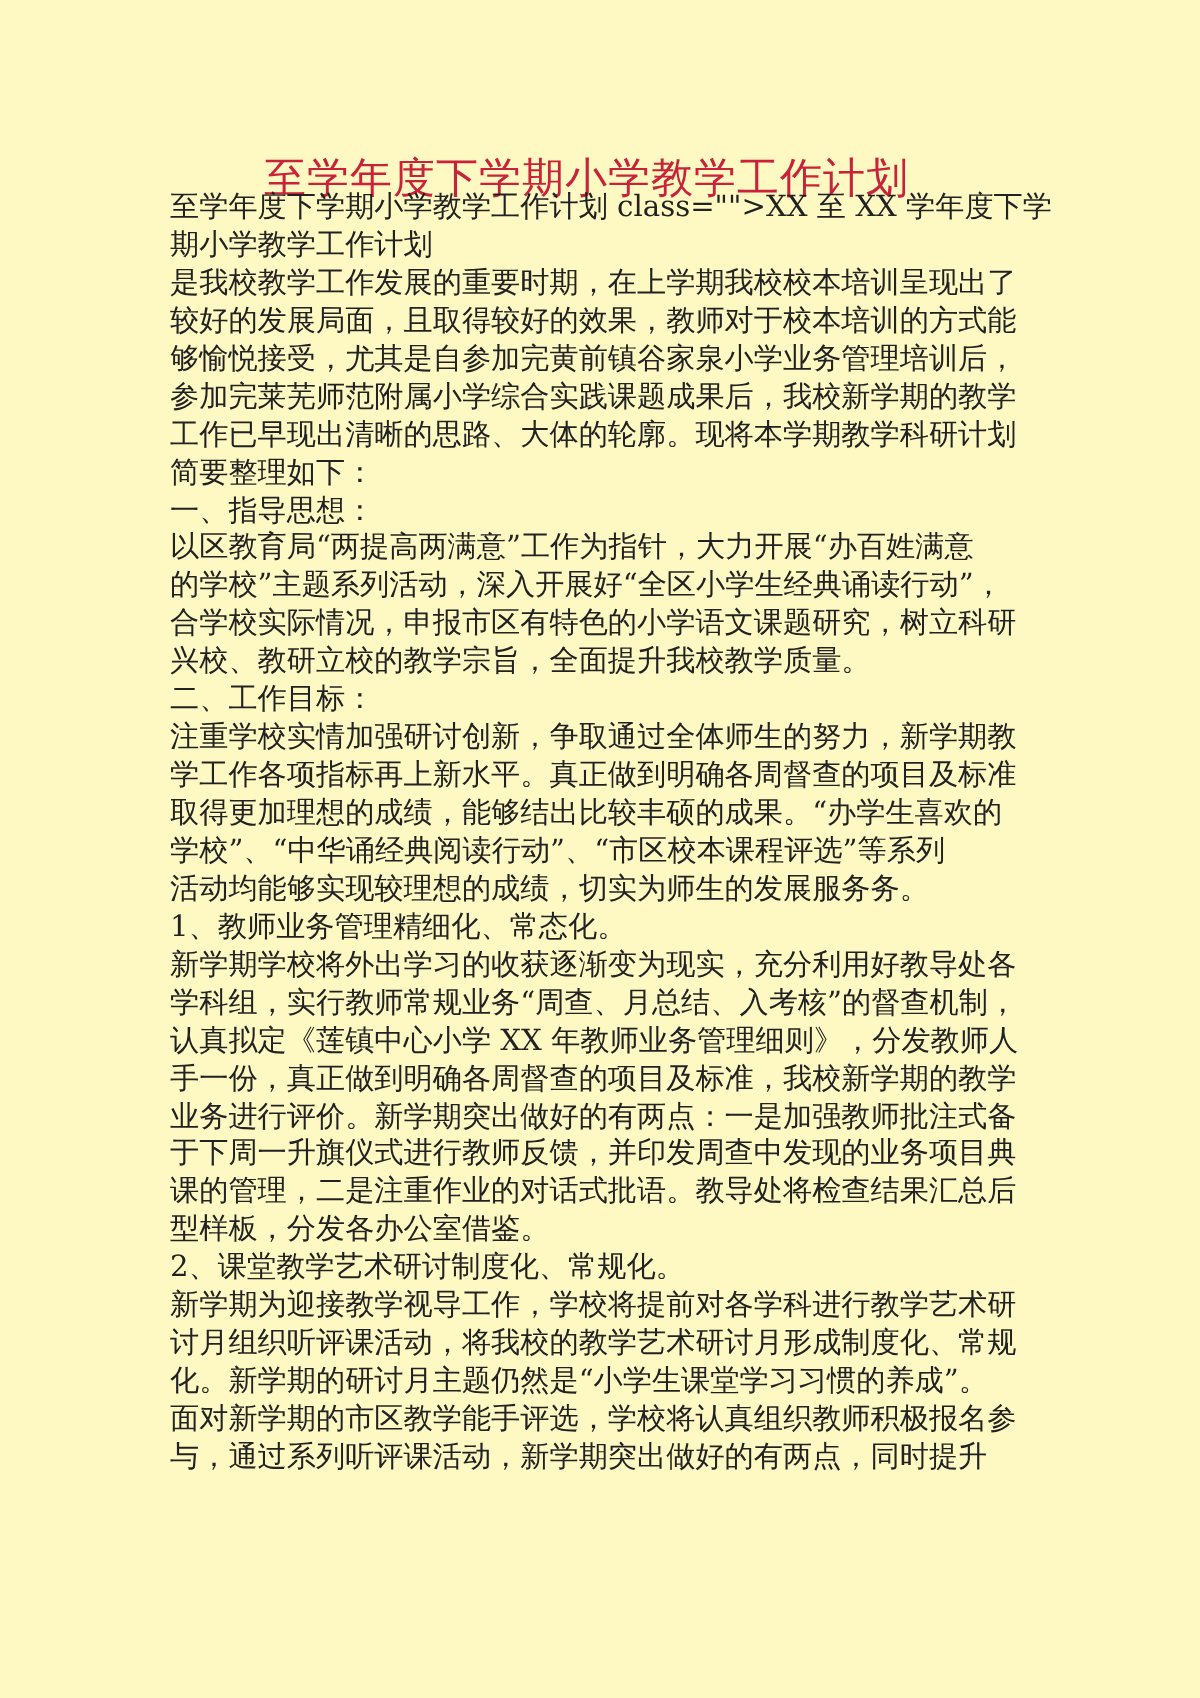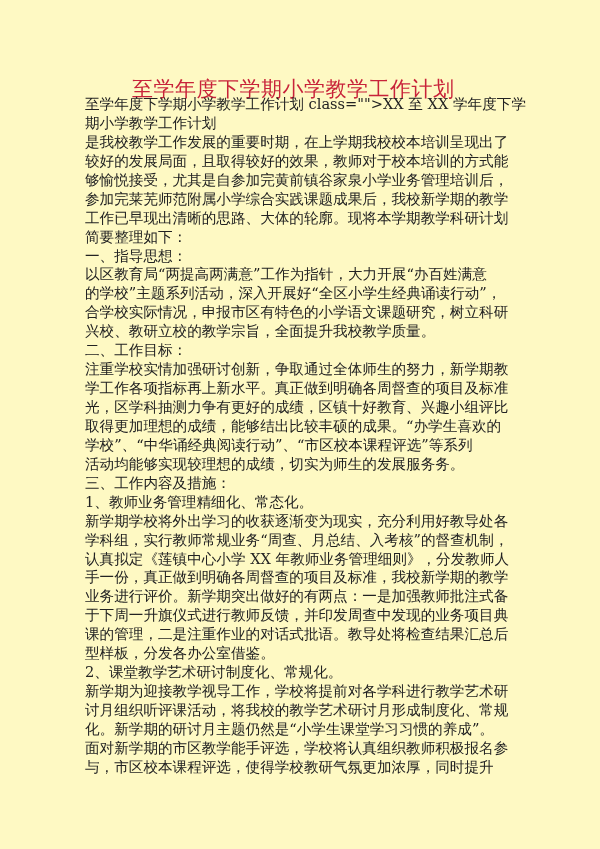--- a/index.html
+++ b/index.html
@@ -33,34 +33,32 @@
     <span class="line">工作已早现出清晰的思路、大体的轮廓。现将本学期教学科研计划</span>
     <span class="line">简要整理如下：</span>
     <span class="line"> 一、指导思想：</span>
     <span class="line">以区教育局“两提高两满意”工作为指针，大力开展“办百姓满意</span>
     <span class="line">的学校”主题系列活动，深入开展好“全区小学生经典诵读行动”，</span>
     <span class="line">合学校实际情况，申报市区有特色的小学语文课题研究，树立科研</span>
     <span class="line">兴校、教研立校的教学宗旨，全面提升我校教学质量。</span>
     <span class="line">二、工作目标：</span>
     <span class="line">注重学校实情加强研讨创新，争取通过全体师生的努力，新学期教</span>
     <span class="line">学工作各项指标再上新水平。真正做到明确各周督查的项目及标准</span>
-    <span class="line">光，区学科抽测力争有更好的成绩，区镇十好教育、兴趣小组评比</span>
     <span class="line">取得更加理想的成绩，能够结出比较丰硕的成果。“办学生喜欢的</span>
     <span class="line">学校”、“中华诵经典阅读行动”、“市区校本课程评选”等系列</span>
     <span class="line">活动均能够实现较理想的成绩，切实为师生的发展服务务。</span>
-    <span class="line">三、工作内容及措施：</span>
     <span class="line">1、教师业务管理精细化、常态化。</span>
     <span class="line">新学期学校将外出学习的收获逐渐变为现实，充分利用好教导处各</span>
     <span class="line">学科组，实行教师常规业务“周查、月总结、入考核”的督查机制，</span>
     <span class="line">认真拟定《莲镇中心小学 XX 年教师业务管理细则》，分发教师人</span>
     <span class="line">手一份，真正做到明确各周督查的项目及标准，我校新学期的教学</span>
     <span class="line">业务进行评价。新学期突出做好的有两点：一是加强教师批注式备</span>
     <span class="line">于下周一升旗仪式进行教师反馈，并印发周查中发现的业务项目典</span>
     <span class="line">课的管理，二是注重作业的对话式批语。教导处将检查结果汇总后</span>
     <span class="line">型样板，分发各办公室借鉴。</span>
     <span class="line">2、课堂教学艺术研讨制度化、常规化。</span>
     <span class="line">新学期为迎接教学视导工作，学校将提前对各学科进行教学艺术研</span>
     <span class="line">讨月组织听评课活动，将我校的教学艺术研讨月形成制度化、常规</span>
     <span class="line">化。新学期的研讨月主题仍然是“小学生课堂学习习惯的养成”。</span>
     <span class="line">面对新学期的市区教学能手评选，学校将认真组织教师积极报名参</span>
-    <span class="line">与，市区校本课程评选，使得学校教研气氛更加浓厚，同时提升</span>
+    <span class="line">与，通过系列听评课活动，新学期突出做好的有两点，同时提升</span>
   </div>
 </div>
 
 </body></html>

